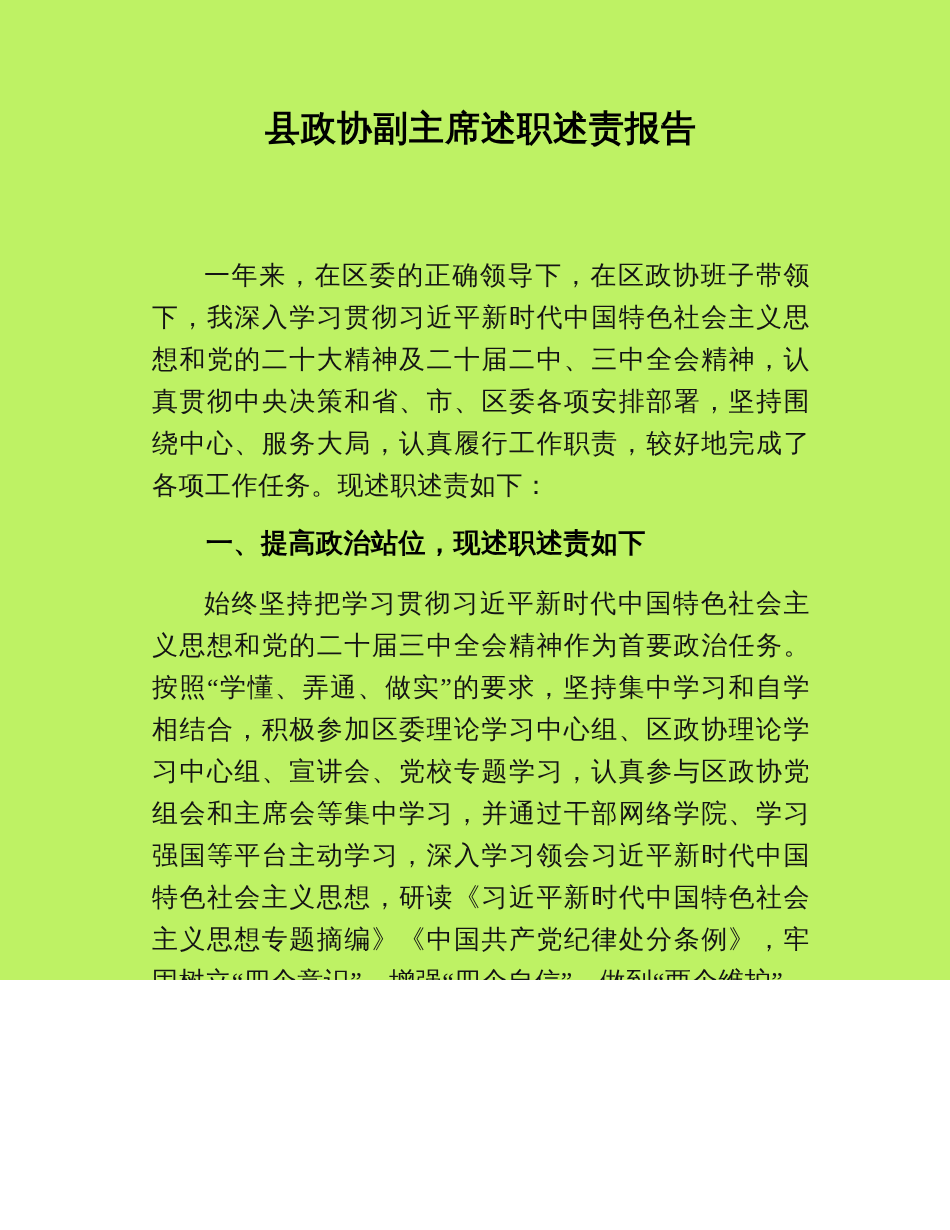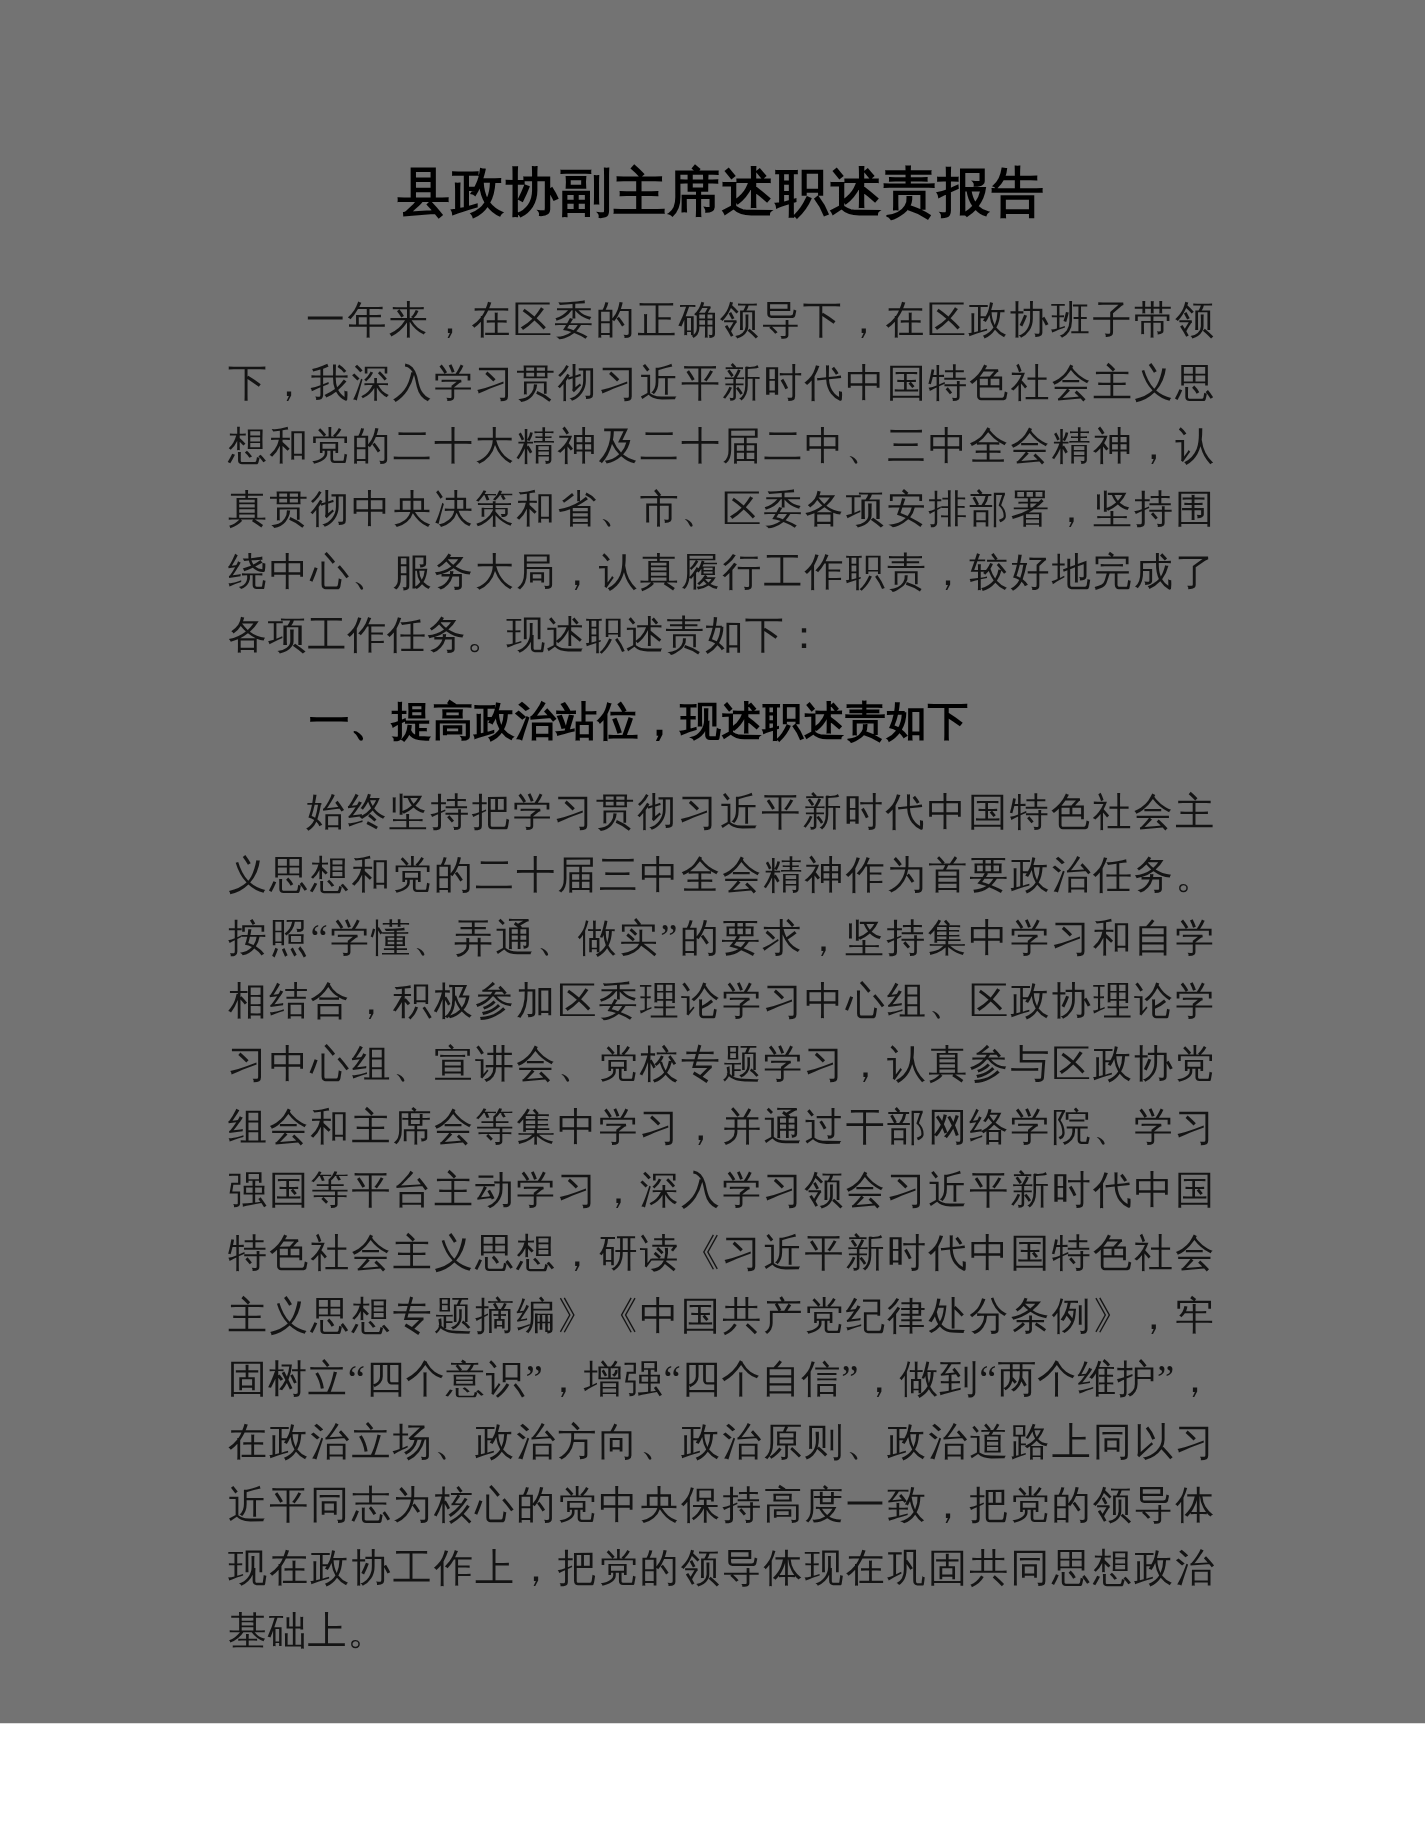--- a/index.html
+++ b/index.html
@@ -3,22 +3,22 @@
 <meta charset="utf-8">
 <style>
   html, body {
     margin: 0;
     padding: 0;
     background: #ffffff;
   }
   .page {
     position: relative;
     width: 950px;
-    height: 1149px;
-    background: #737373;
+    height: 980px;
+    background: #bef264;
     overflow: hidden;
     box-sizing: border-box;
   }
   .content {
     margin-left: 152px;
     width: 658px;
   }
   .doc-title {
     margin: 0;
     padding-top: 103px;
@@ -37,21 +37,21 @@
     line-height: 42px;
     font-weight: 400;
     color: #141414;
     text-align: justify;
     text-justify: inter-ideograph;
     text-indent: 2em;
     word-break: break-all;
     letter-spacing: 0.5px;
   }
   .intro {
-    margin-top: 38px;
+    margin-top: 100px;
   }
   .section-heading {
     margin: 15px 0 19px 0;
     font-family: "Liberation Sans", "DejaVu Sans", sans-serif;
     font-size: 27px;
     line-height: 42px;
     font-weight: 700;
     color: #000000;
     text-indent: 2em;
     letter-spacing: 0.5px;

